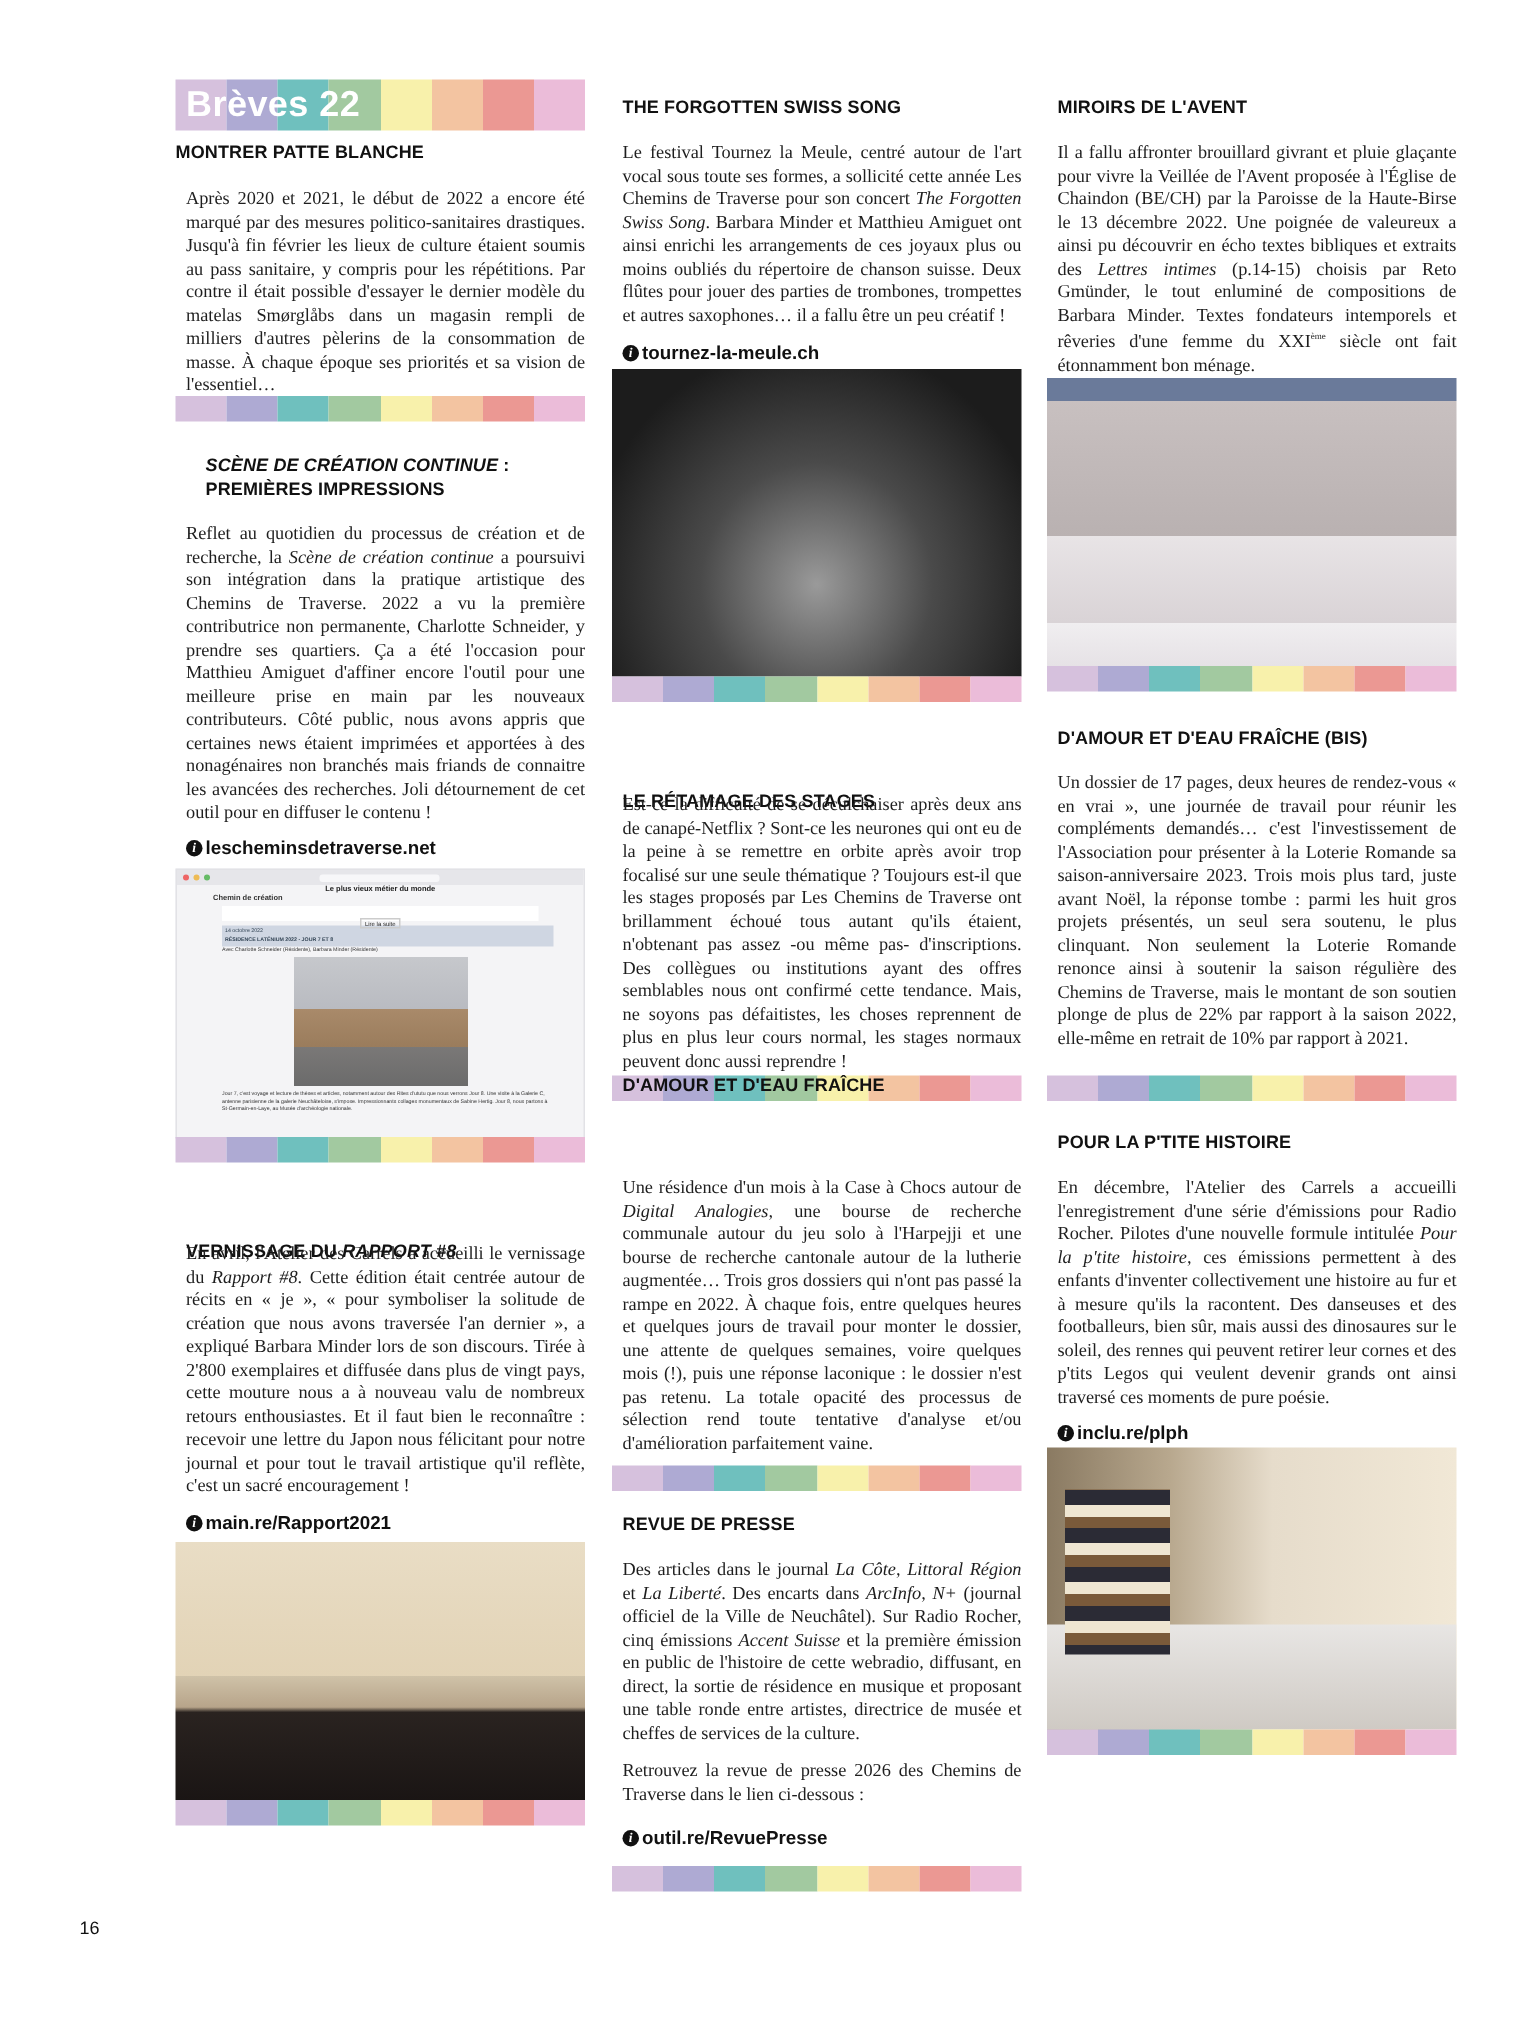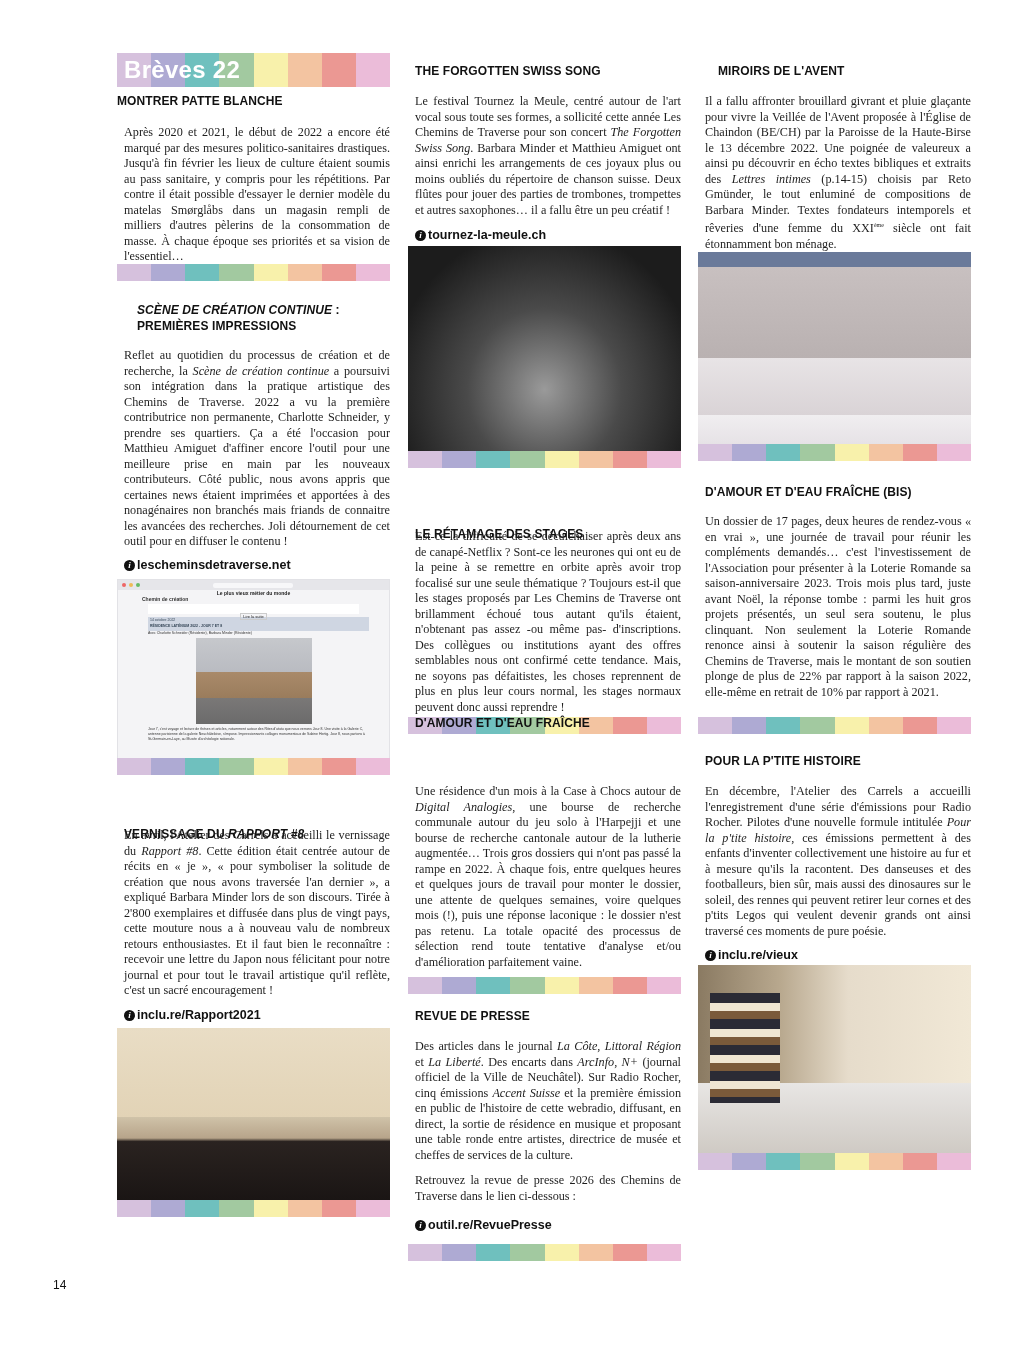--- a/index.html
+++ b/index.html
@@ -95,21 +95,21 @@
       <span class="s5"></span>
       <span class="s6"></span>
       <span class="s7"></span>
       <span class="s8"></span>
   </div>
 
   <h3 class="abs" style="top:826px; left:7px; width:266px"><span>VERNISSAGE DU </span><i>RAPPORT #8</i></h3>
   <p class="body abs" style="top:828px; left:7px; width:266px"><span>En avril, l'Atelier des Carrels a accueilli le vernissage du </span><i>Rapport #8</i><span>. Cette édition était centrée autour de récits en « je », « pour symboliser la solitude de création que nous avons traversée l'an dernier », a expliqué Barbara Minder lors de son discours. Tirée à 2'800 exemplaires et diffusée dans plus de vingt pays, cette mouture nous a à nouveau valu de nombreux retours enthousiastes. Et il faut bien le reconnaître : recevoir une lettre du Japon nous félicitant pour notre journal et pour tout le travail artistique qu'il reflète, c'est un sacré encouragement !</span></p>
   <div class="link abs" style="top:1008px; left:7px">
     <span class="info-icon">i</span>
-    <span>inclu.re/Rapport2021</span>
+    <span>main.re/Rapport2021</span>
   </div>
   <div class="photo" style="top:1028px; height:172px; background:linear-gradient(#e9ddc5 0%, #e2d3b6 52%, #cfc2a8 52%, #b7a48a 64%, #2a2320 66%, #1a1514 100%)"></div>
   <div class="stripe abs" style="top:1200px">
     <span class="s1"></span>
       <span class="s2"></span>
       <span class="s3"></span>
       <span class="s4"></span>
       <span class="s5"></span>
       <span class="s6"></span>
       <span class="s7"></span>
@@ -175,21 +175,21 @@
       <span class="s3"></span>
       <span class="s4"></span>
       <span class="s5"></span>
       <span class="s6"></span>
       <span class="s7"></span>
       <span class="s8"></span>
   </div>
 </div>
 
 <div class="col col3">
-  <h3 class="abs" style="top:63px; left:20px; width:266px">MIROIRS DE L'AVENT</h3>
+  <h3 class="abs" style="top:63px; left:7px; width:266px">MIROIRS DE L'AVENT</h3>
   <p class="body abs" style="top:94px; left:7px; width:266px"><span>Il a fallu affronter brouillard givrant et pluie glaçante pour vivre la Veillée de l'Avent proposée à l'Église de Chaindon (BE/CH) par la Paroisse de la Haute-Birse le 13 décembre 2022. Une poignée de valeureux a ainsi pu découvrir en écho textes bibliques et extraits des </span><i>Lettres intimes</i><span> (p.14-15) choisis par Reto Gmünder, le tout enluminé de compositions de Barbara Minder. Textes fondateurs intemporels et rêveries d'une femme du XXI</span><sup>ème</sup><span> siècle ont fait étonnamment bon ménage.</span></p>
   <div class="photo" style="top:252px; height:192px; background:linear-gradient(#6a7a9a 0%, #6a7a9a 8%, #c8c0c0 8%, #b9b1b1 55%, #e8e4e6 55%, #d9d3d6 85%, #f0eef0 85%, #e6e2e6 100%)"></div>
   <div class="stripe abs" style="top:444px">
     <span class="s1"></span>
       <span class="s2"></span>
       <span class="s3"></span>
       <span class="s4"></span>
       <span class="s5"></span>
       <span class="s6"></span>
       <span class="s7"></span>
@@ -206,31 +206,31 @@
       <span class="s5"></span>
       <span class="s6"></span>
       <span class="s7"></span>
       <span class="s8"></span>
   </div>
 
   <h3 class="abs" style="top:753px; left:7px; width:266px">POUR LA P'TITE HISTOIRE</h3>
   <p class="body abs" style="top:784px; left:7px; width:266px"><span>En décembre, l'Atelier des Carrels a accueilli l'enregistrement d'une série d'émissions pour Radio Rocher. Pilotes d'une nouvelle formule intitulée </span><i>Pour la p'tite histoire</i><span>, ces émissions permettent à des enfants d'inventer collectivement une histoire au fur et à mesure qu'ils la racontent. Des danseuses et des footballeurs, bien sûr, mais aussi des dinosaures sur le soleil, des rennes qui peuvent retirer leur cornes et des p'tits Legos qui veulent devenir grands ont ainsi traversé ces moments de pure poésie.</span></p>
   <div class="link abs" style="top:948px; left:7px">
     <span class="info-icon">i</span>
-    <span>inclu.re/vieux</span>
+    <span>inclu.re/plph</span>
   </div>
   <div class="photo" style="top:965px; height:188px; background:linear-gradient(90deg, #8a7a62 0%, #b8a88e 30%, #e6dccb 55%, #f1e8d6 100%)">
     <div style="position:absolute; left:0; right:0; bottom:0; height:70px; background:linear-gradient(#e8e6e4, #cfcac4)"></div>
     <div style="position:absolute; left:12px; top:28px; width:70px; height:110px; background:repeating-linear-gradient(#2b2b35 0 10px, #efe6d2 10px 18px, #7a5a3a 18px 26px)"></div>
   </div>
   <div class="stripe abs" style="top:1153px">
     <span class="s1"></span>
       <span class="s2"></span>
       <span class="s3"></span>
       <span class="s4"></span>
       <span class="s5"></span>
       <span class="s6"></span>
       <span class="s7"></span>
       <span class="s8"></span>
   </div>
 </div>
 
-<div class="pagenum">14</div>
+<div class="pagenum">16</div>
 
 </body></html>

